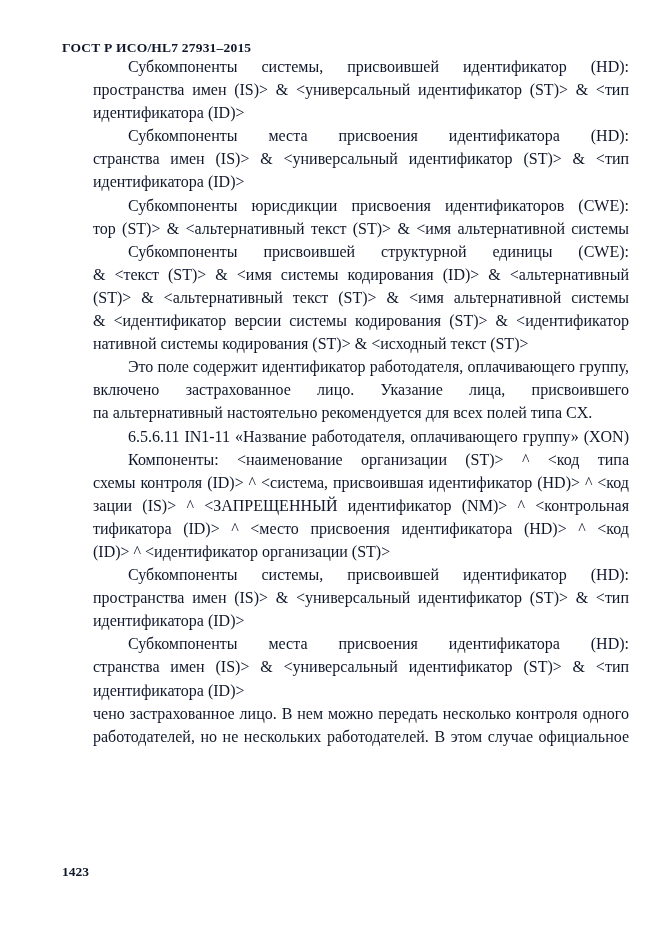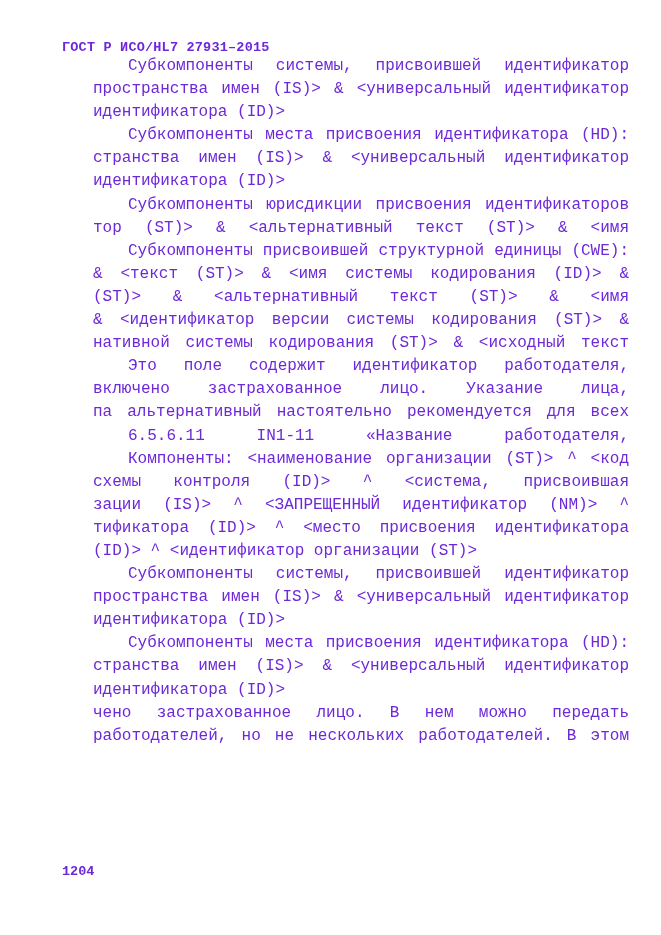--- a/index.html
+++ b/index.html
@@ -2,22 +2,22 @@
 <html><head>
 <meta charset="utf-8">
 <style>
   html, body { margin: 0; padding: 0; background: #ffffff; }
   .page {
     position: relative;
     width: 661px;
     height: 935px;
     background: #ffffff;
     overflow: hidden;
-    font-family: Liberation Mono, monospace;
-    color: #6d28d9;
+    font-family: Liberation Serif, serif;
+    color: #0f172a;
   }
   .doc-header {
     position: absolute;
     left: 62px;
     top: 40px;
     font-size: 13.5px;
     font-weight: 700;
     letter-spacing: 0.2px;
     white-space: nowrap;
   }
@@ -100,14 +100,14 @@
         <div class="line first">Субкомпоненты места присвоения идентификатора (HD): &lt;идентификатор из про-</div>
         <div class="line">странства имен (IS)&gt; &amp; &lt;универсальный идентификатор (ST)&gt; &amp; &lt;тип универсального</div>
         <div class="line last">идентификатора (ID)&gt;</div>
       </div>
       <div class="para">
         <div class="line">чено застрахованное лицо. В нем можно передать несколько контроля одного и того же</div>
         <div class="line last">работодателей, но не нескольких работодателей. В этом случае официальное название</div>
       </div>
     </div>
 
-  <div class="page-number">1204</div>
+  <div class="page-number">1423</div>
 </div>
 
 </body></html>

